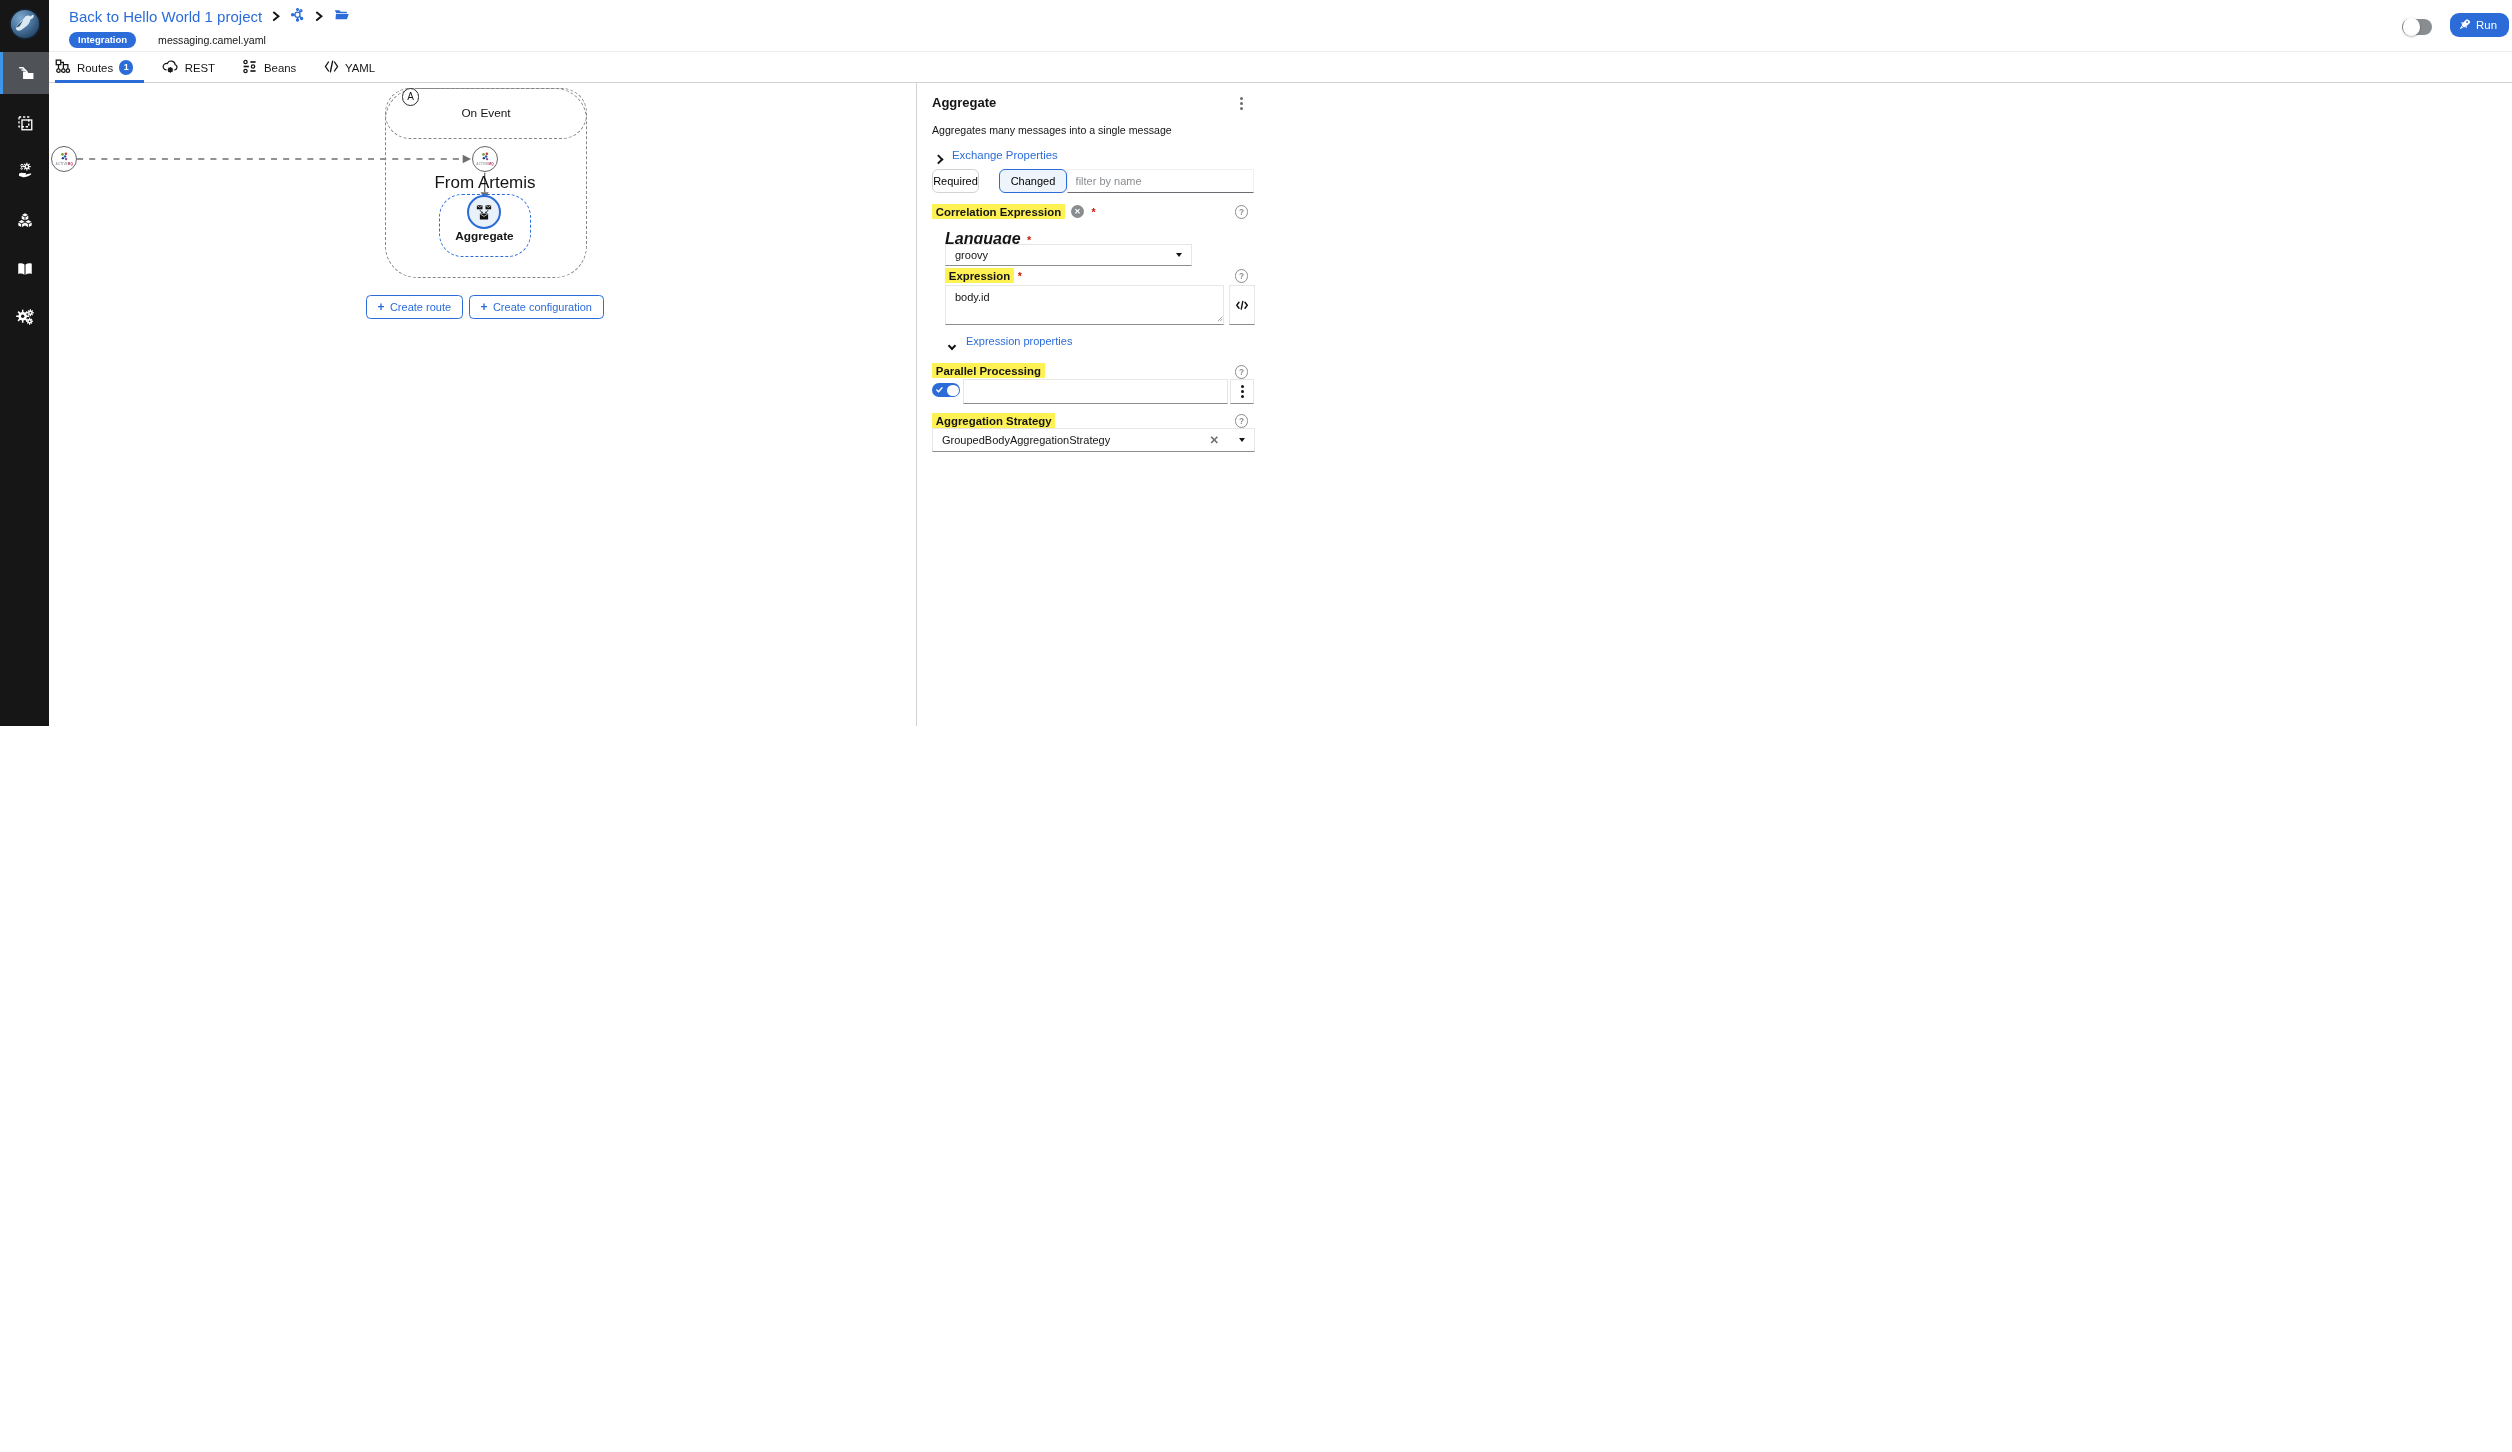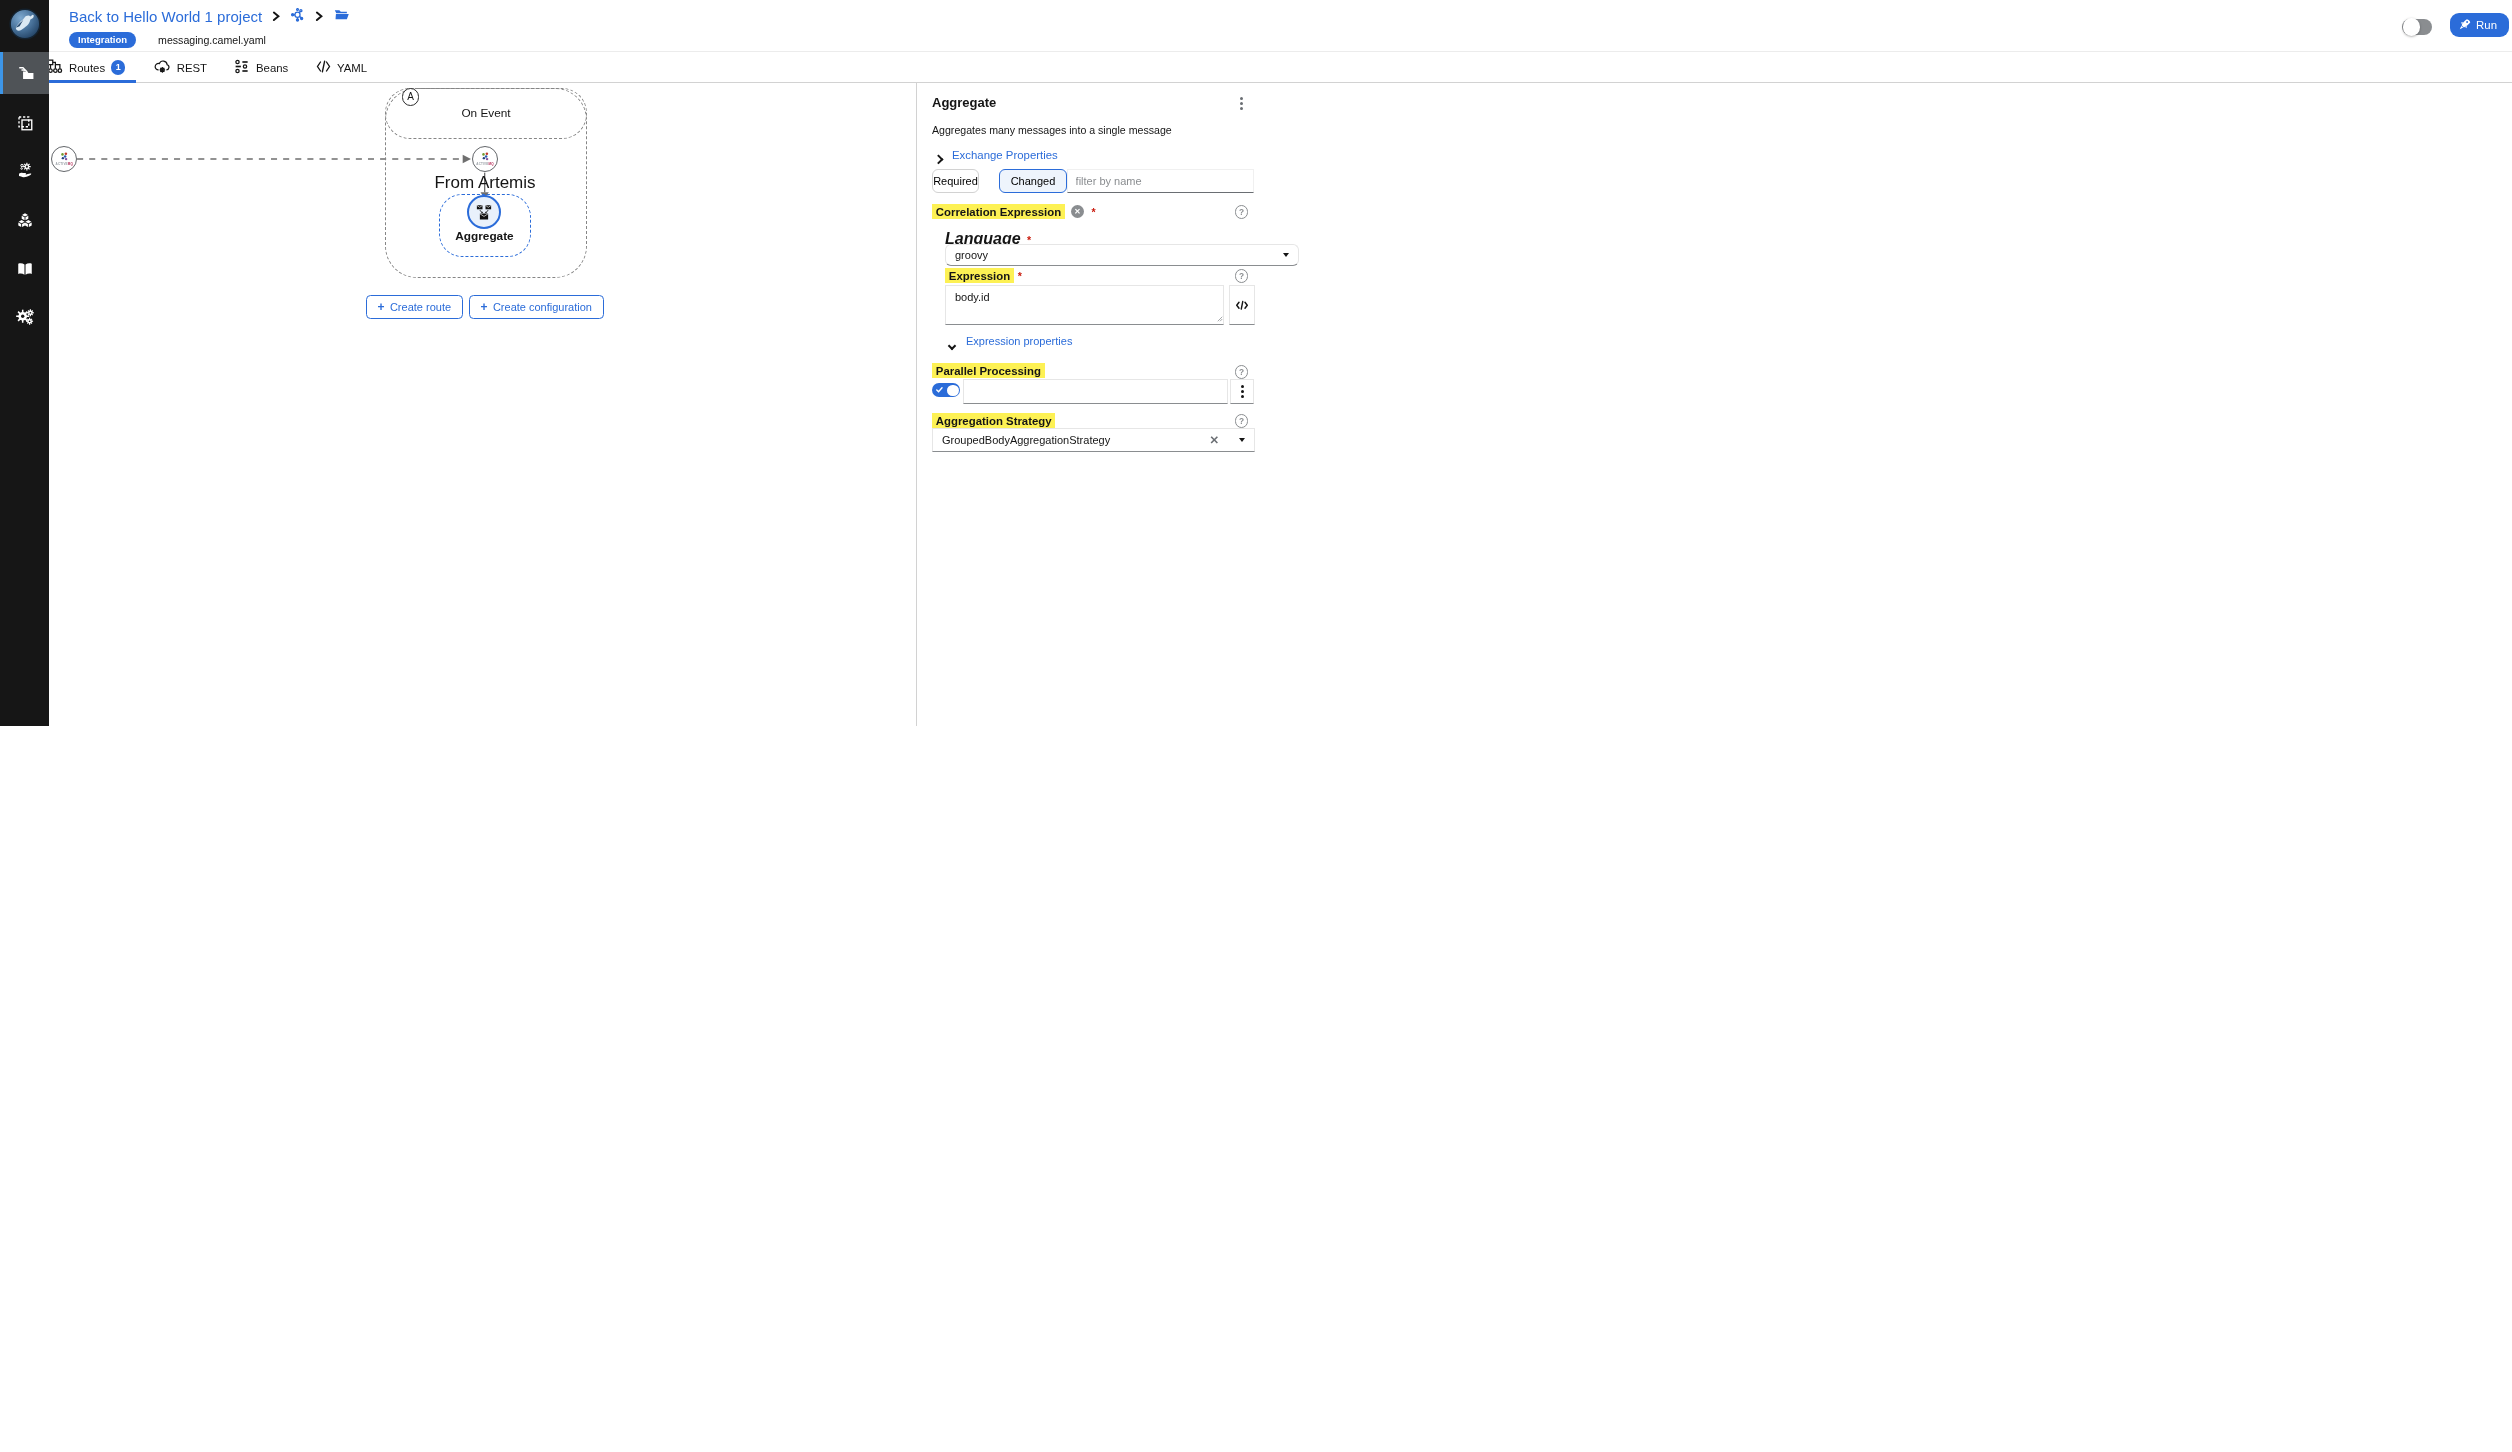--- a/index.html
+++ b/index.html
@@ -24,21 +24,21 @@
      padding:2.3px 9px 3px; border-radius:9px; }
   .filename { font-size:10.6px; }
   .hdr-toggle { right:80px; top:19px; width:30px; height:16px; border-radius:8.3px; background:#8a8d90; }
   .hdr-toggle .knob { position:absolute; left:0.8px; top:-0.8px; width:17.4px; height:17.4px; border-radius:50%;
      background:#fff; box-shadow:0 0.8px 2.3px rgba(0,0,0,.35); }
   .run-btn { right:3px; top:13px; height:23.5px; background:#2b6cd9; color:#fff; border:none; border-radius:9px;
      font-size:11.4px; padding:0 12px 0 9px; display:flex; align-items:center; gap:5.3px; cursor:pointer;
      font-family:inherit; }
 
   
-  .tabsbar { left:32px; top:52px; right:0; height:31px; background:#fff; border-bottom:0.8px solid #d2d2d2; }
+  .tabsbar { left:40px; top:52px; right:0; height:31px; background:#fff; border-bottom:0.8px solid #d2d2d2; }
   .tab { top:0; height:31px; display:flex; align-items:center; gap:6px; font-size:11.4px; color:#151515; }
   .tab-underline { left:15px; bottom:-0.8px; width:89px; height:3px; background:#2b6cd9; }
   .tab-badge { background:#2b6cd9; color:#fff; border-radius:7.6px; font-size:9px; font-weight:bold;
      min-width:14.4px; height:14.4px; display:flex; align-items:center; justify-content:center; padding:0 3.8px; }
 
   
   .canvas { left:49px; top:83px; width:866px; height:643px; background:#fff; }
   .route-group { left:336px; top:4.5px; width:202px; height:190px; border:1.2px dashed #868686; border-radius:32px; }
   .onevent-pill { left:336px; top:4.5px; width:202px; height:51px; border:1.2px dashed #868686; border-radius:25px;
      display:flex; align-items:center; justify-content:center; font-size:11.8px; }
@@ -419,21 +419,21 @@
     <span class="hl-label">Correlation Expression</span>
     <span class="x-circle">✕</span>
     <span class="req-star">*</span>
   </div>
   <span class="abs help-circle" style="right:7.6px;top:122px;">?</span>
 
   <div class="abs" style="left:28px;top:147px;">
     <span class="plain-label">Language</span>
     <span class="req-star" style="margin-left:3px;">*</span>
   </div>
-  <div class="abs pf-select" style="left:28px;top:161px;width:354px;height:22px;border-radius:6px;">
+  <div class="abs pf-select" style="left:28px;top:161px;width:247px;height:22px;">
     <span>groovy</span>
     <span class="caret-down" style="margin-left:auto;"></span>
   </div>
 
   <div class="abs" style="left:28px;top:185px;display:flex;align-items:center;">
     <span class="hl-label">Expression</span>
     <span class="req-star" style="margin-left:3.8px;">*</span>
   </div>
   <span class="abs help-circle" style="right:7.6px;top:186px;">?</span>
 

